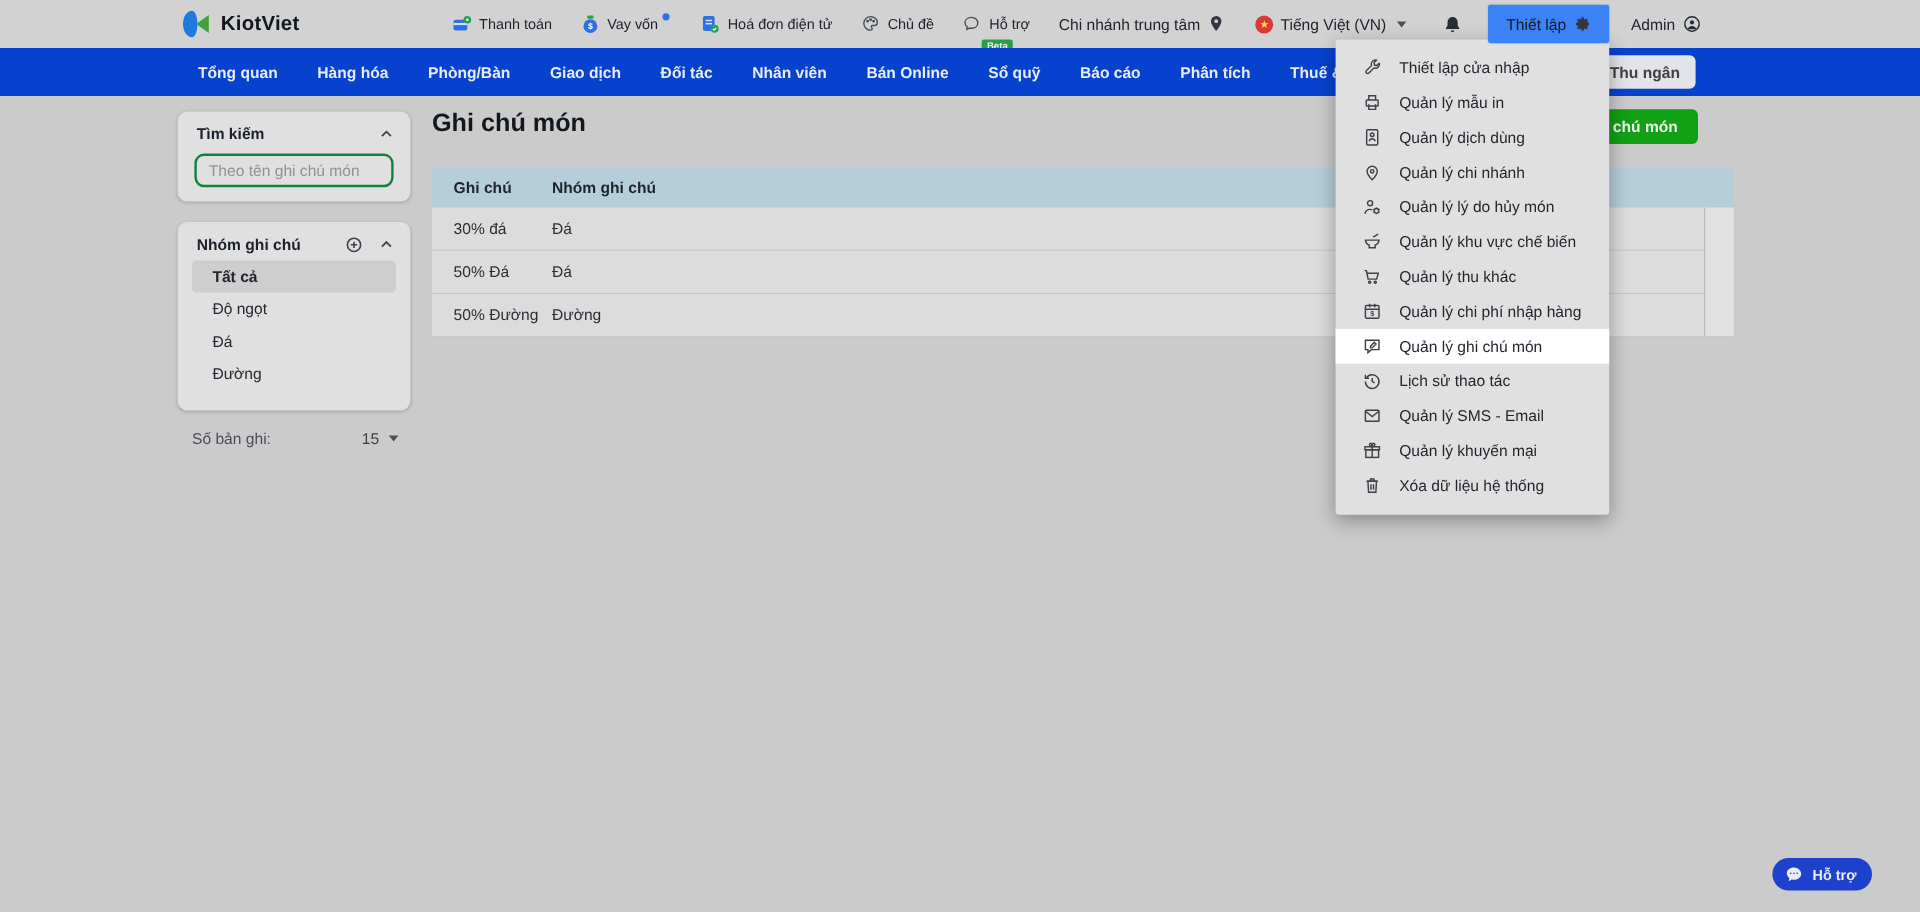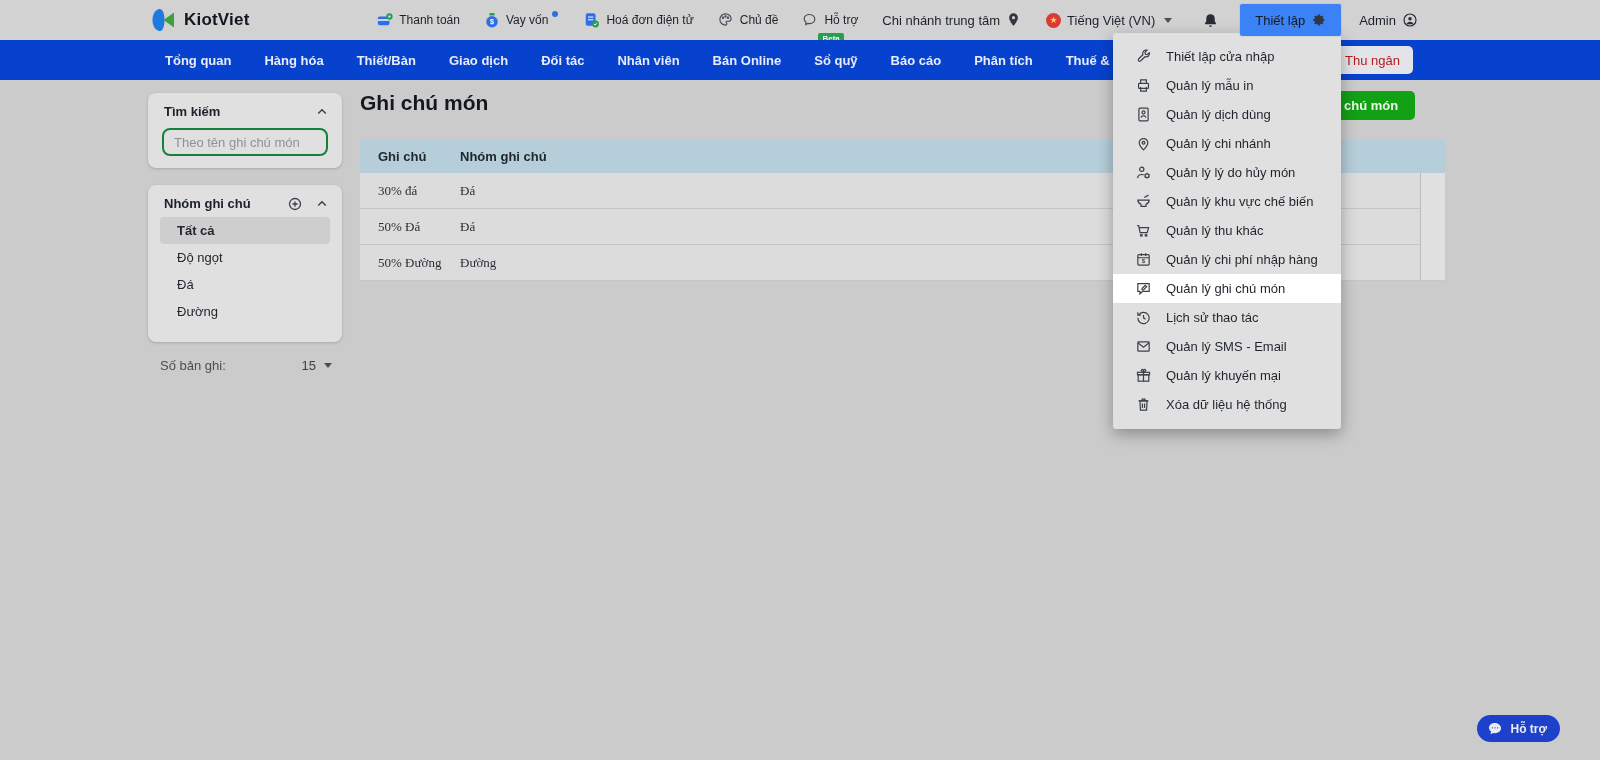--- a/index.html
+++ b/index.html
@@ -26,21 +26,21 @@
                   padding:0 15px; margin-left:22px; border-radius:2px; font-size:13px; color:#14181f;
                   box-shadow:0 0 0 1px rgba(0,0,0,.05); cursor:pointer; position:relative; z-index:60; }
   .icon16 { width:16px; height:16px; flex:none; }
   .icon14 { width:14px; height:14px; flex:none; }
 
   
   .nav { position:absolute; left:0; top:40px; width:1600px; height:40px; background:#0742cf;
          display:flex; align-items:center; gap:33px; padding-left:165px; }
   .nav-item { color:#e7ecf8; font-size:13px; font-weight:bold; cursor:pointer; white-space:nowrap; }
   .cashier-btn { position:absolute; right:187px; top:6px; height:28px; background:#e2e4e9;
-                 color:#b91c1c; font-size:13px; font-weight:normal; border:none; border-radius:5px;
+                 color:#404040; font-size:13px; font-weight:bold; border:none; border-radius:5px;
                  display:flex; align-items:center; gap:6px; padding:0 13px 0 8px; cursor:pointer; }
 
   
   .content { position:absolute; left:0; top:80px; width:1600px; height:680px; background:#cbcbcb; }
   .card { position:absolute; background:#e0e0e0; border-radius:8px; box-shadow:0 1px 3px rgba(0,0,0,.18); }
   .card-search { left:148px; top:13px; width:194px; height:75px; }
   .card-groups { left:148px; top:105px; width:194px; height:157px; }
   .card-head { display:flex; align-items:center; padding:11px 14px 6px 16px; }
   .card-title { font-size:13px; font-weight:bold; color:#1b202a; flex:1; }
   .search-input { display:block; width:166px; margin:3px auto 0; height:28px; background:transparent;
@@ -59,21 +59,21 @@
              border:none; border-radius:5px; color:#edf6ed; font-size:13px; font-weight:bold;
              cursor:pointer; font-family:"Liberation Sans",sans-serif; }
 
   .table { position:absolute; left:360px; top:60px; width:1085px; }
   .t-head { display:flex; height:33px; background:#b5ced9; align-items:center; }
   .t-head .c1, .t-row .c1 { width:100px; padding-left:18px; flex:none; }
   .t-head span { font-size:13px; font-weight:bold; color:#1f252d; }
   .t-body { position:relative; }
   .t-row { display:flex; height:36px; align-items:center; background:#dcdcdc;
            border-bottom:1px solid #c6c6c6; }
-  .t-row span { font-size:13px; color:#2a2f37;font-family:Liberation Serif, serif; }
+  .t-row span { font-size:13px; color:#2a2f37; }
   .mini-col { position:absolute; top:0; right:0; bottom:1px; width:25px;
               border-left:1px solid #bdbdbd; background:#e1e1e1; }
 
   
   .dropdown { position:absolute; left:1113px; top:33px; width:228px; background:#e0e0e0;
               border-radius:3px; box-shadow:0 5px 16px rgba(0,0,0,.32); padding:9px 0 10px; z-index:55; }
   .menu-item { height:29px; display:flex; align-items:center; gap:14px; padding-left:22px;
                cursor:pointer; color:#3c4148; }
   .menu-item span.lbl { font-size:13px; color:#1f242c; }
   .menu-item.selected { background:#ffffff; position:relative; z-index:61; }
@@ -203,21 +203,21 @@
           <path d="M6.5 18.5c1-2.6 3-4 5.5-4s4.5 1.4 5.5 4" fill="#272c35" stroke="none"></path>
         </svg>
       </span>
     </div>
   </div>
 </div>
 
 <div class="nav">
   <span class="nav-item">Tổng quan</span>
   <span class="nav-item">Hàng hóa</span>
-  <span class="nav-item">Thiết/Bàn</span>
+  <span class="nav-item">Phòng/Bàn</span>
   <span class="nav-item">Giao dịch</span>
   <span class="nav-item">Đối tác</span>
   <span class="nav-item">Nhân viên</span>
   <span class="nav-item">Bán Online</span>
   <span class="nav-item">Sổ quỹ</span>
   <span class="nav-item">Báo cáo</span>
   <span class="nav-item">Phân tích</span>
   <span class="nav-item">Thuế &amp; Kế toán</span>
 
   <button class="cashier-btn">

